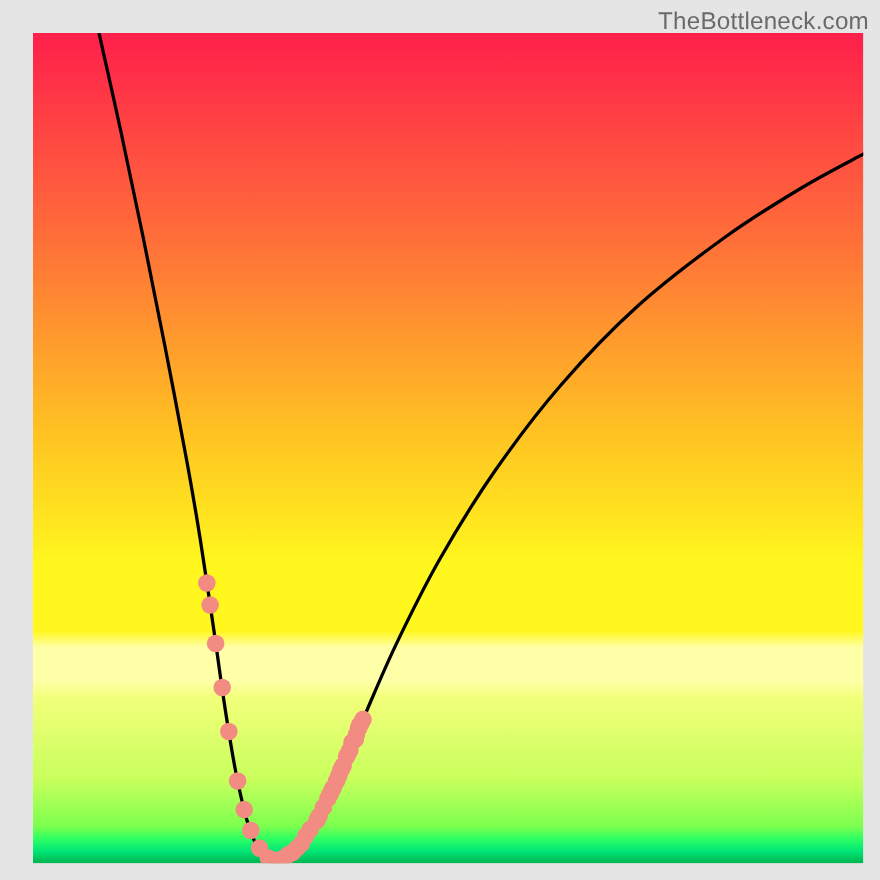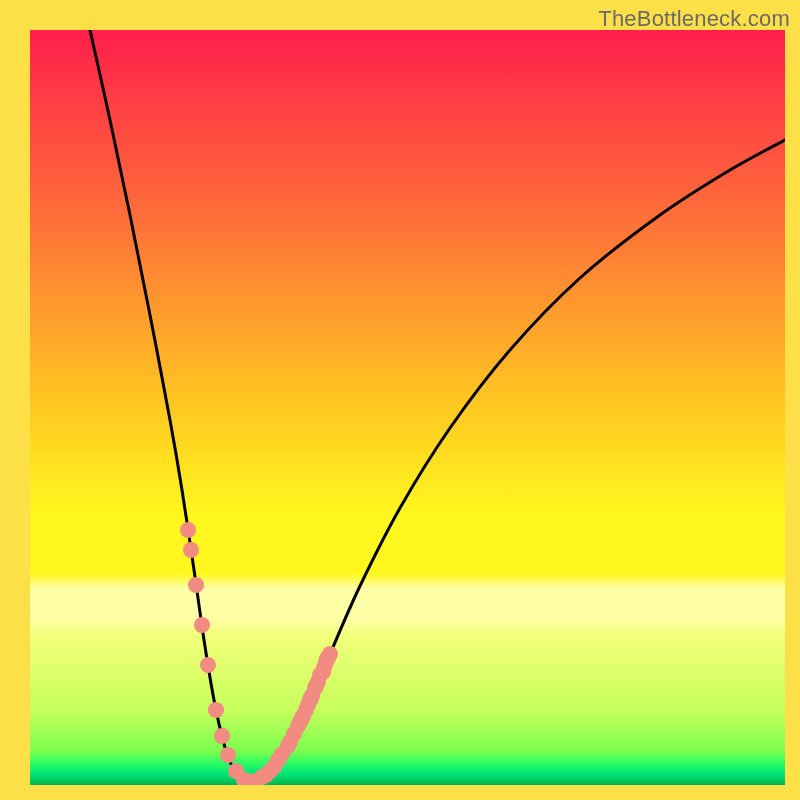--- a/index.html
+++ b/index.html
@@ -8,21 +8,21 @@
     width: 800px;
     height: 800px;
     overflow: hidden;
     background: #000;
     font-family: Arial, Helvetica, sans-serif;
   }
   .frame {
     position: absolute;
     left: 0; top: 0;
     width: 800px; height: 800px;
-    background: #fde047;
+    background: #e5e5e5;
   }
   .plot {
     position: absolute;
     left: 30px;
     top: 30px;
     width: 755px;
     height: 755px;
     overflow: hidden;
   }
   .gradient {

